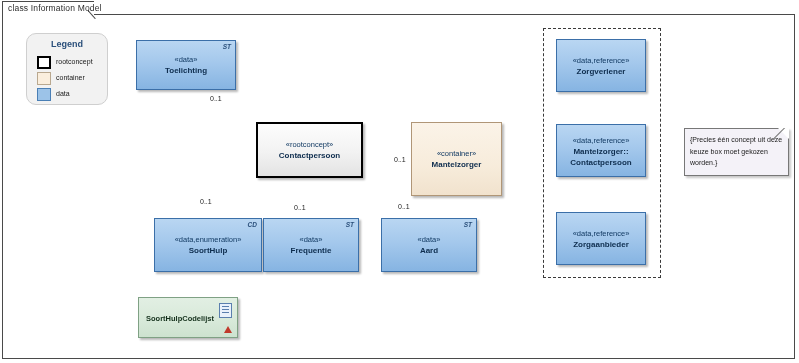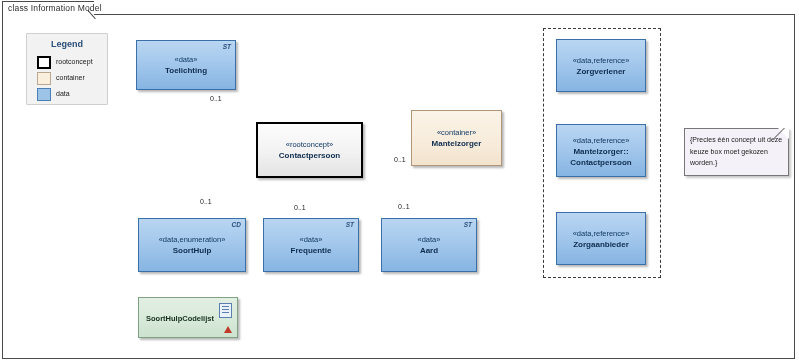--- a/index.html
+++ b/index.html
@@ -54,21 +54,21 @@
     letter-spacing:.02em;
     z-index:6;
   }
 
   
   #legend{
     position:absolute;left:26px;top:33px;
     width:82px;height:72px;
     background:#f2f2f2;
     border:1px solid #cfcfcf;
-    border-radius:1px;
+    border-radius:10px;
     box-sizing:border-box;
   }
   #legend-title{
     position:absolute;left:0;top:5px;width:100%;
     text-align:center;
     font-size:9px;font-weight:bold;color:#2a4f7a;
   }
   .legend-row{
     position:absolute;left:10px;
     height:14px;
@@ -281,28 +281,28 @@
     </div>
   </div>
 
   <div class="node n-root" style="left:256px;top:122px;width:107px;height:56px;">
     <div class="body">
       <span class="stereo">«rootconcept»</span>
       <span class="nm">Contactpersoon</span>
     </div>
   </div>
 
-  <div class="node n-cont" style="left:411px;top:110px;width:91px;height:56px;">
+  <div class="node n-cont" style="left:411px;top:122px;width:91px;height:74px;">
     <div class="body">
       <span class="stereo">«container»</span>
       <span class="nm">Mantelzorger</span>
     </div>
   </div>
 
-  <div class="node n-data" style="left:138px;top:218px;width:108px;height:54px;">
+  <div class="node n-data" style="left:154px;top:218px;width:108px;height:54px;">
     <span class="corner">CD</span>
     <div class="body">
       <span class="stereo">«data,enumeration»</span>
       <span class="nm">SoortHulp</span>
     </div>
   </div>
 
   <div class="node n-data" style="left:263px;top:218px;width:96px;height:54px;">
     <span class="corner">ST</span>
     <div class="body">

